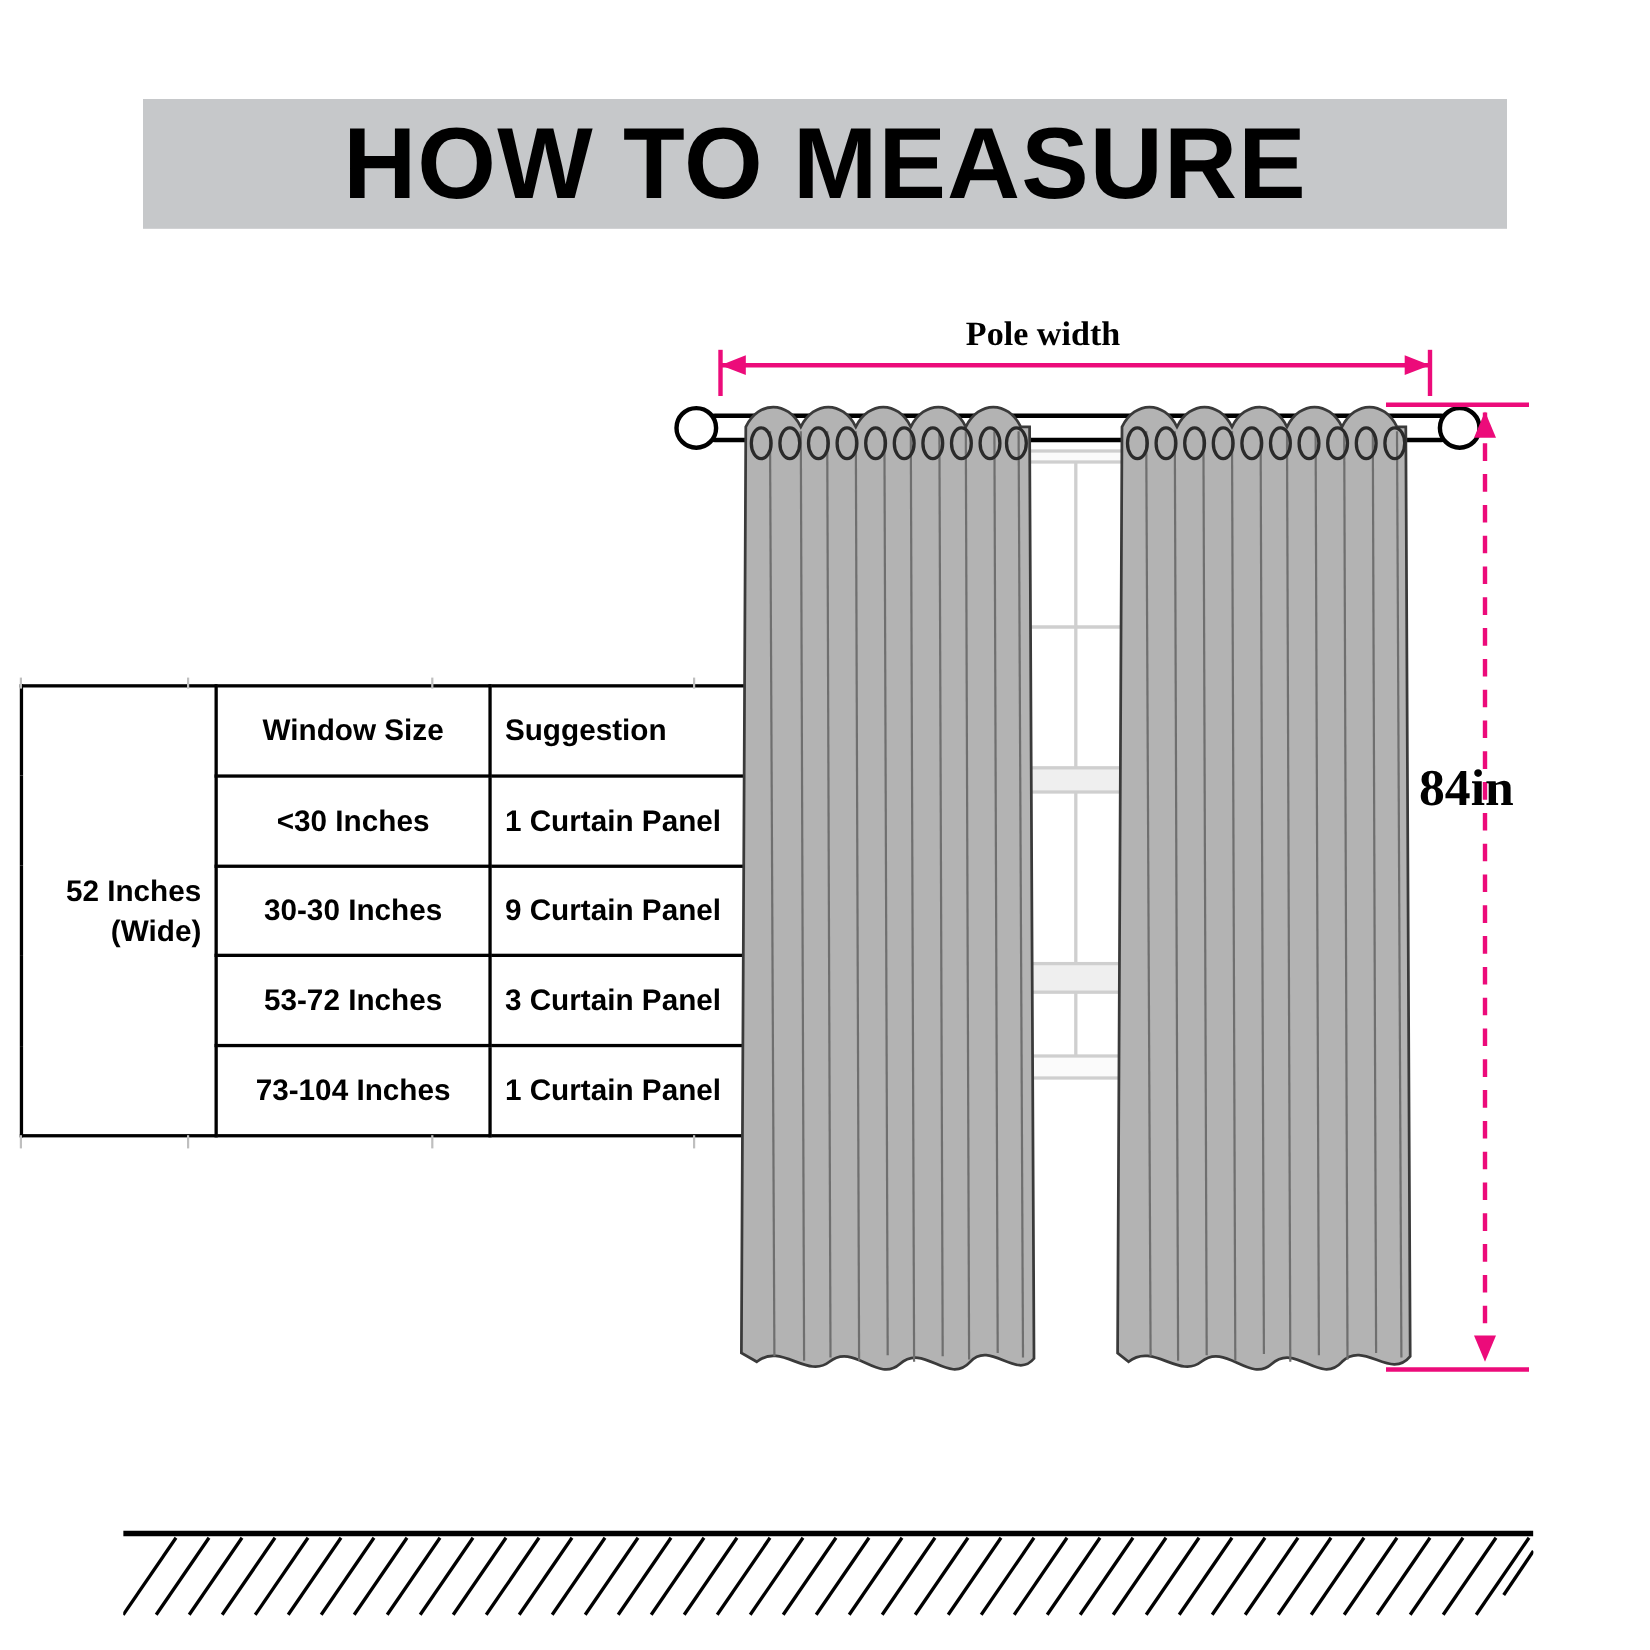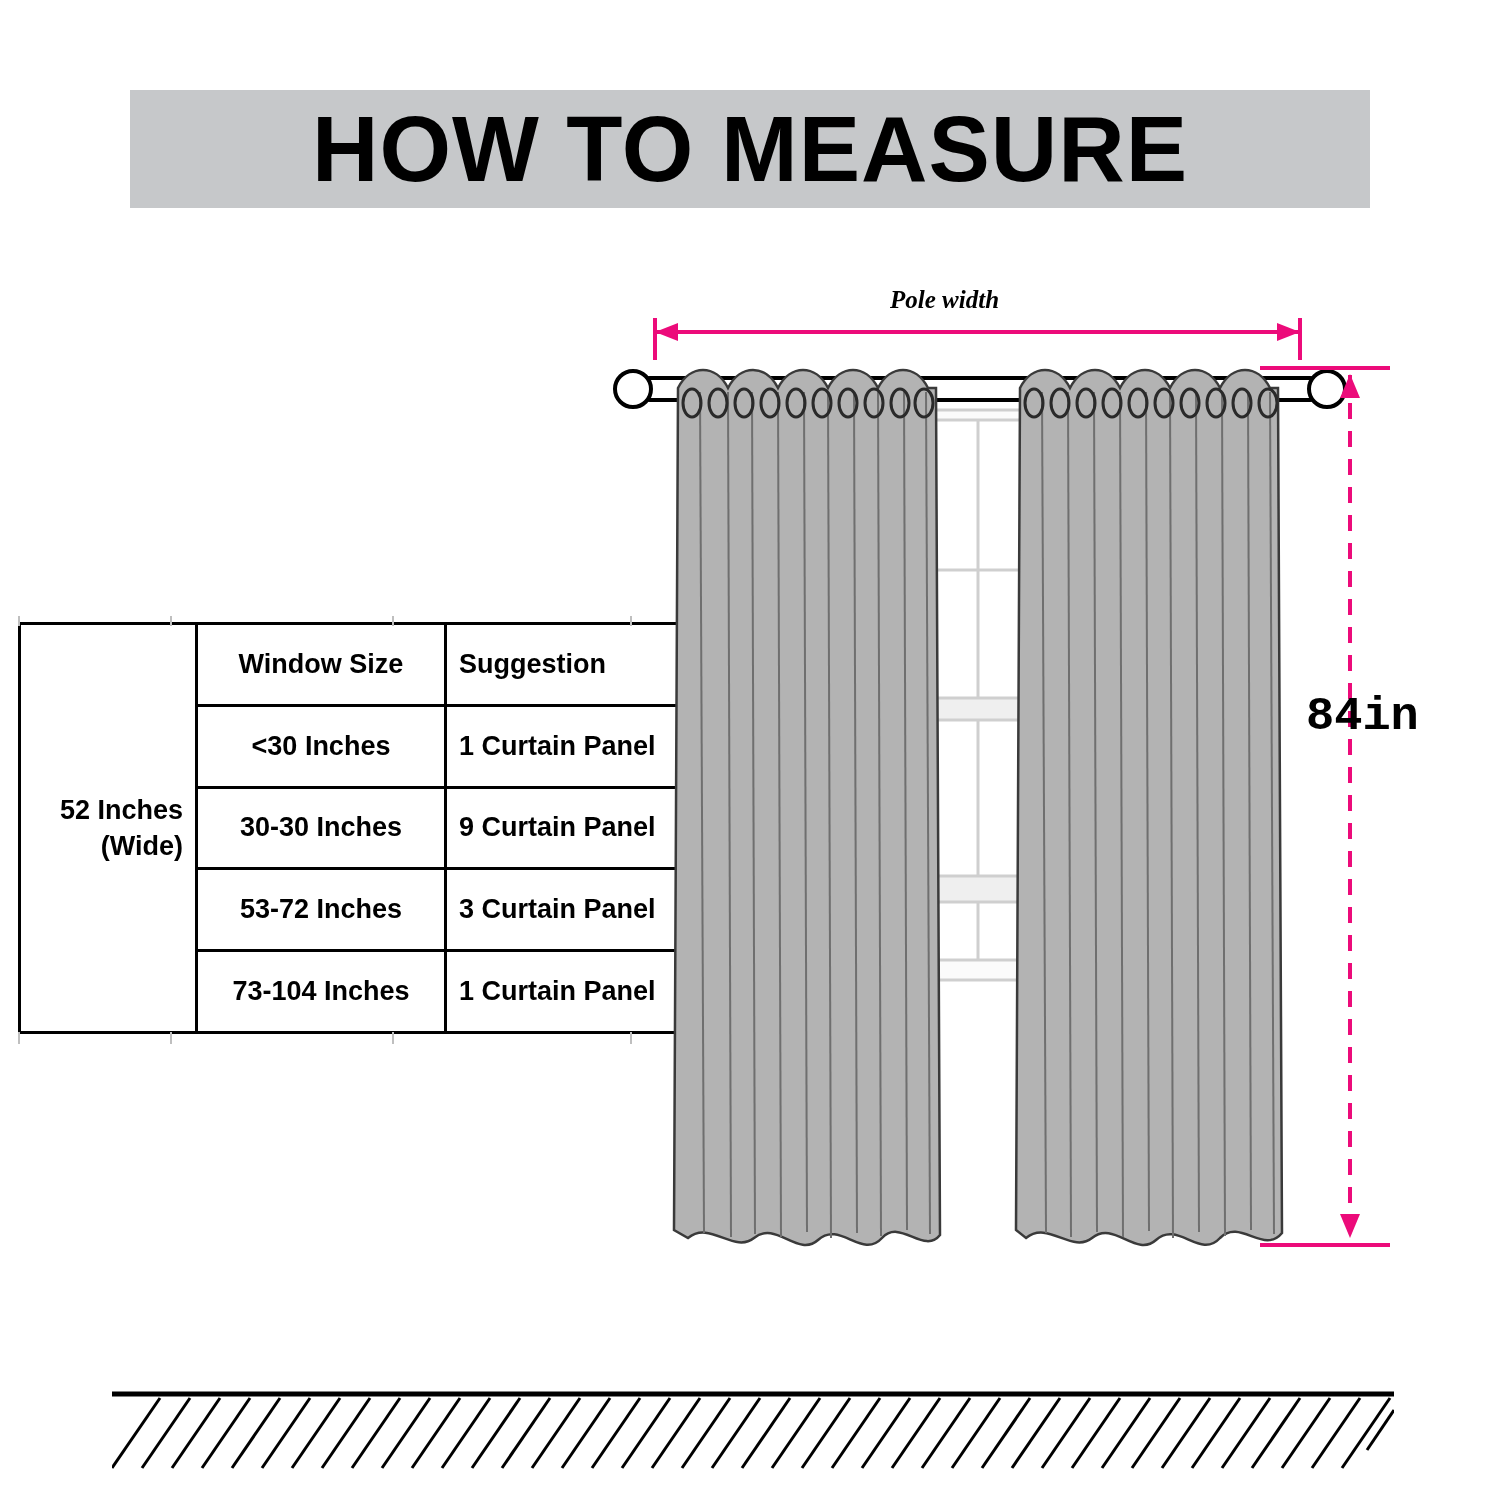--- a/index.html
+++ b/index.html
@@ -75,40 +75,38 @@
     position: absolute;
     left: 600px;
     top: 270px;
     width: 830px;
     height: 1010px;
   }
 
   
   .pole-label {
     position: absolute;
-    left: 290px;
+    left: 278px;
     top: 16px;
-    font-size: 25px;
+    font-size: 31px;
     font-weight: bold;
     color: #000;
     white-space: nowrap;
     font-family: "Liberation Serif", serif;
-    font-style: italic;
   }
 
   
   .height-label {
     position: absolute;
     left: 690px;
     top: 420px;
     font-size: 47px;
     font-weight: bold;
     color: #000;
-    font-family: Liberation Mono, monospace;
-    margin-left: 16px;
+    font-family: Liberation Serif, serif;
   }
 
   
   .floor {
     position: absolute;
     left: 112px;
     top: 1388px;
     width: 1282px;
     height: 86px;
   }

